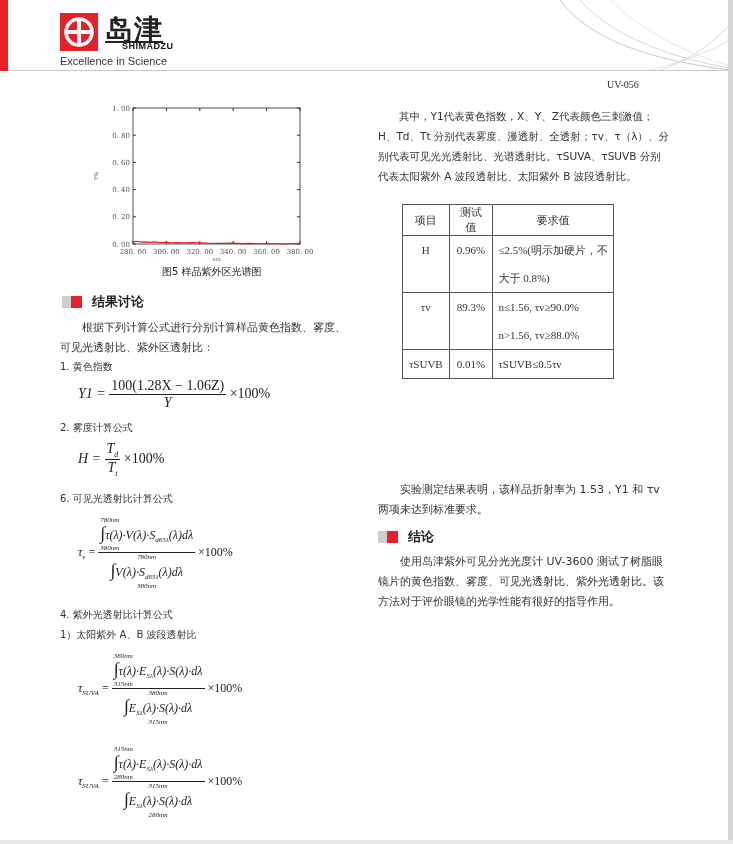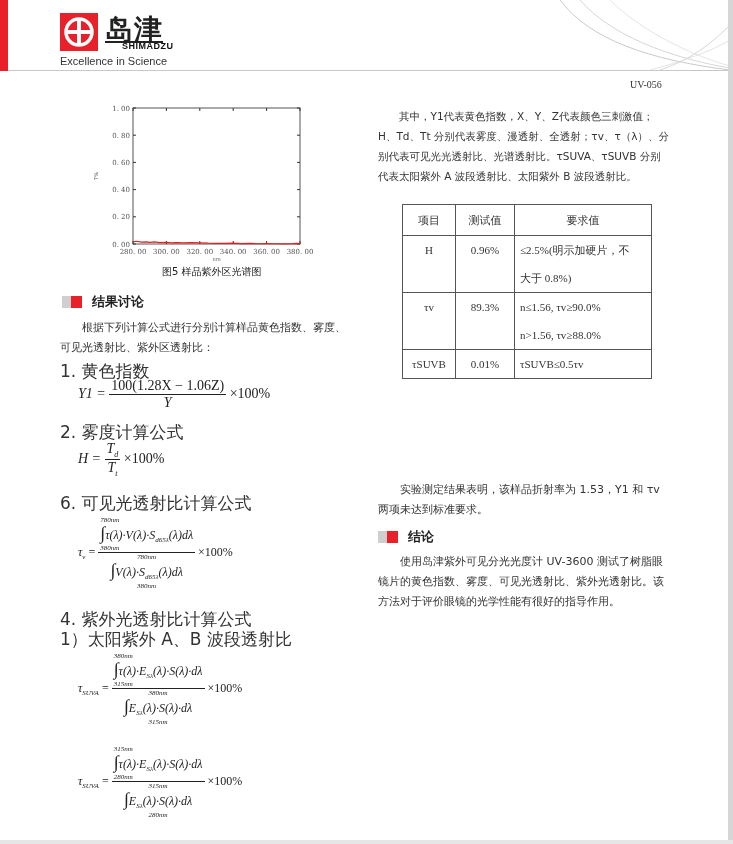--- a/index.html
+++ b/index.html
@@ -8,43 +8,43 @@
   .redbar { position:absolute; left:0; top:0; width:8px; height:71px; background:#e8202a; }
   .header-line { position:absolute; left:8px; top:70px; width:720px; height:1px; background:#c8c8c8; }
   .deco { position:absolute; left:560px; top:0; width:170px; height:72px; }
   .right-edge { position:absolute; right:0; top:0; width:5px; height:844px; background:#d6d6d6; }
   .bottom-edge { position:absolute; left:0; bottom:0; width:733px; height:4px; background:#e6e6e6; }
   .logo { position:absolute; left:60px; top:13px; }
   .logo-box { position:absolute; left:0; top:0; width:38px; height:38px; background:#e8202a; }
   .logo-cn { position:absolute; left:45px; top:-2px; font-size:28px; font-weight:bold; color:#222; letter-spacing:1px; white-space:nowrap; font-family:"DejaVu Sans", sans-serif;text-decoration:underline;}
   .logo-en { position:absolute; left:45px; top:28px; font-size:9px; font-weight:bold; color:#111; letter-spacing:0.5px; font-family:"Liberation Sans", sans-serif;margin-left:17px;}
   .tagline { position:absolute; left:60px; top:55px; font-size:11px; color:#333; font-family:"Liberation Sans", sans-serif; white-space:nowrap; }
-  .docno { position:absolute; left:630px; top:79px; font-size:10px; font-family:"Liberation Serif", serif; color:#333; }
+  .docno { position:absolute; left:607px; top:79px; font-size:10px; font-family:"Liberation Serif", serif; color:#333; }
 
   .chart-wrap { position:absolute; left:80px; top:100px; width:245px; height:180px; }
   .chart-caption { position:absolute; left:162px; top:265px; font-size:10px; color:#222; white-space:nowrap; }
 
   .sec-head { position:absolute; display:flex; align-items:center; gap:0; }
   .sec-head .g { width:9px; height:12px; background:#cfcfcf; }
   .sec-head .r { width:11px; height:12px; background:#e8202a; margin-right:10px; }
   .sec-head .t { font-size:13px; font-weight:bold; color:#222; white-space:nowrap; }
 
   .para { position:absolute; font-size:11px; line-height:20px; color:#333; }
   .indent { text-indent:2em; }
-  .item { position:absolute; font-size:17px; color:#333; white-space:nowrap; }
+  .item { position:absolute; font-size:10px; color:#333; white-space:nowrap; }
 
   .math { position:absolute; font-family:"Liberation Serif", serif; color:#222; white-space:nowrap; }
   .math i { font-style:italic; }
   .frac { display:inline-block; vertical-align:middle; text-align:center; }
   .frac .num { display:block; padding:0 2px; }
   .frac .den { display:block; border-top:1px solid #222; padding:0 2px; }
   .lim { font-size:7px; font-style:italic; display:block; line-height:8px; }
   .intg { font-size:18px; line-height:18px; }
 
-  table.req { position:absolute; left:402px; top:204px; border-collapse:collapse; width:250px;
+  table.req { position:absolute; left:402px; top:204px; border-collapse:collapse; width:212px;
               font-family:"Liberation Serif", serif; font-size:11px; color:#333; }
   table.req td, table.req th { border:1px solid #555; padding:0 5px; vertical-align:top; }
   table.req th { font-weight:normal; height:30px; vertical-align:middle; font-family:"DejaVu Sans", sans-serif; font-size:11px; }
   table.req td.c { text-align:center; }
   table.req td .l { line-height:28px; display:block; white-space:nowrap; }
 </style>
 </head>
 <body>
 
 <div class="redbar"></div>

